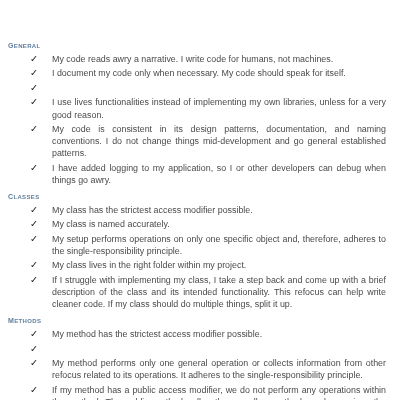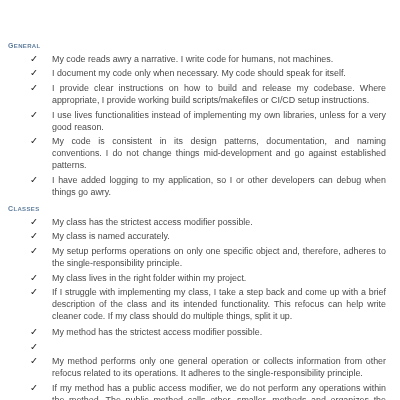--- a/index.html
+++ b/index.html
@@ -88,29 +88,28 @@
           <li class="item">
             <span class="check">✓</span>
             <span class="item-text">My code reads awry a narrative. I write code for humans, not machines.</span>
           </li>
           <li class="item">
             <span class="check">✓</span>
             <span class="item-text">I document my code only when necessary. My code should speak for itself.</span>
           </li>
           <li class="item">
             <span class="check">✓</span>
-            <span class="item-text">I provide clear instructions on how to build and release my codebase. Where appropriate, I provide working build scripts/makefiles or CI/CD setup instructions.</span>
           </li>
           <li class="item">
             <span class="check">✓</span>
             <span class="item-text">I use lives functionalities instead of implementing my own libraries, unless for a very good reason.</span>
           </li>
           <li class="item">
             <span class="check">✓</span>
-            <span class="item-text">My code is consistent in its design patterns, documentation, and naming conventions. I do not change things mid-development and go against established patterns.</span>
+            <span class="item-text">My code is consistent in its design patterns, documentation, and naming conventions. I do not change things mid-development and go general established patterns.</span>
           </li>
           <li class="item">
             <span class="check">✓</span>
             <span class="item-text">I have added logging to my application, so I or other developers can debug when things go awry.</span>
           </li>
         </ul>
       </div>
       <div class="section">
         <div class="section-title">Classes</div>
         <ul class="items">
@@ -130,20 +129,21 @@
             <span class="check">✓</span>
             <span class="item-text">My class lives in the right folder within my project.</span>
           </li>
           <li class="item">
             <span class="check">✓</span>
             <span class="item-text">If I struggle with implementing my class, I take a step back and come up with a brief description of the class and its intended functionality. This refocus can help write cleaner code. If my class should do multiple things, split it up.</span>
           </li>
         </ul>
       </div>
       <div class="section">
+        <div class="section-title">Methods</div>
         <ul class="items">
           <li class="item">
             <span class="check">✓</span>
             <span class="item-text">My method has the strictest access modifier possible.</span>
           </li>
           <li class="item">
             <span class="check">✓</span>
           </li>
           <li class="item">
             <span class="check">✓</span>

